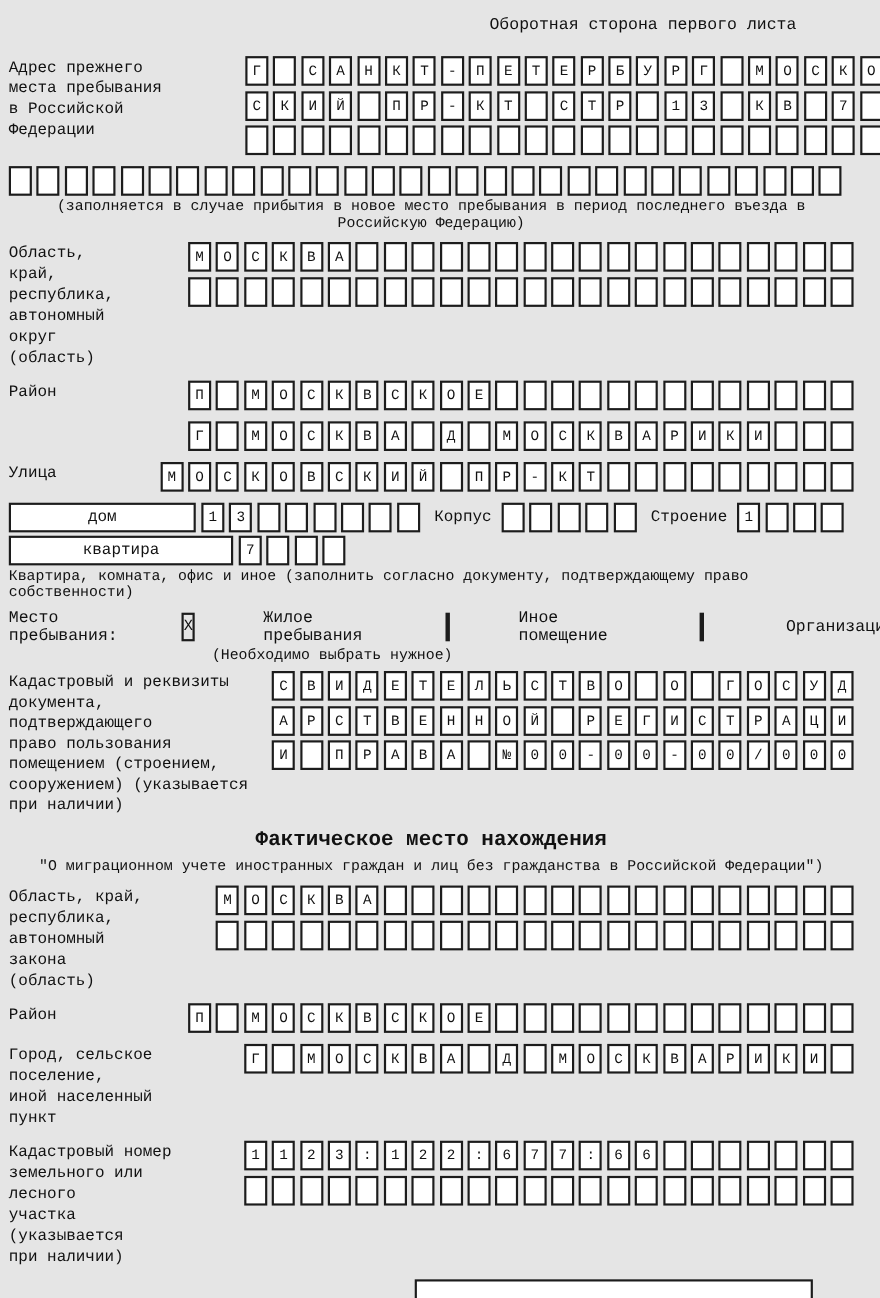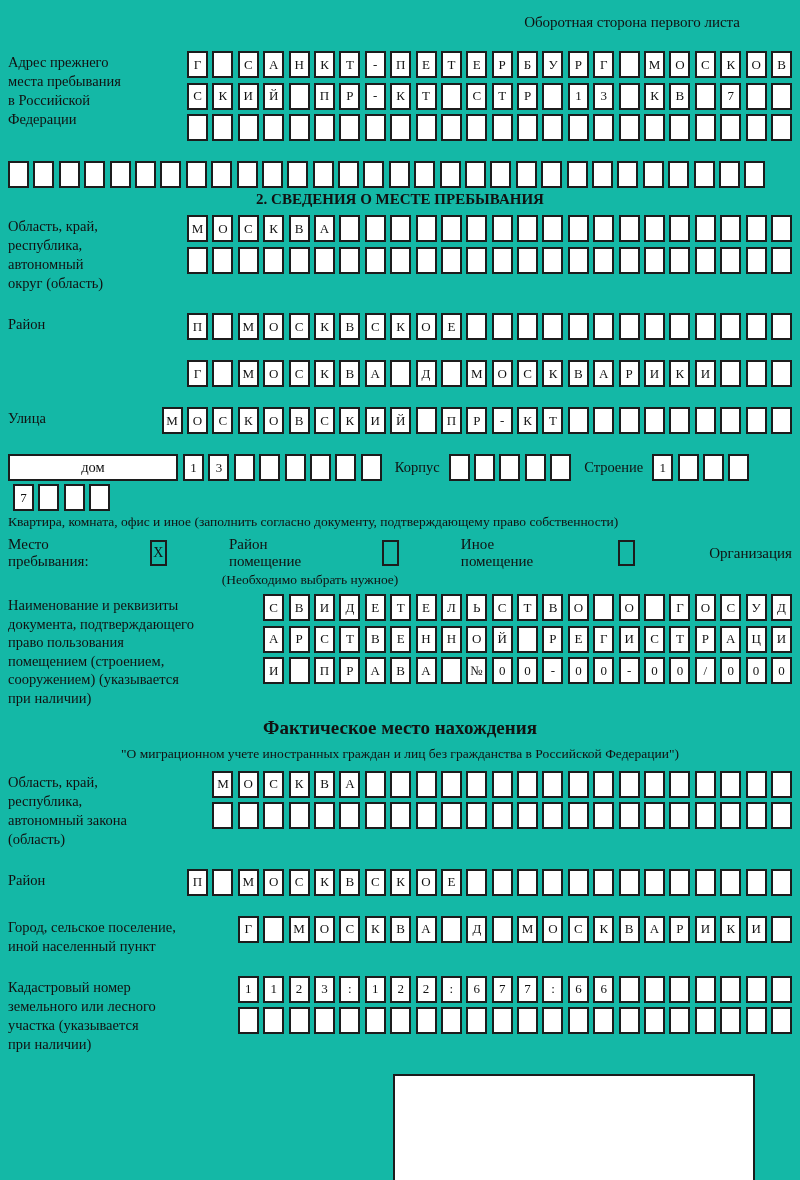--- a/index.html
+++ b/index.html
@@ -1,41 +1,41 @@
 <!DOCTYPE html>
 <html lang="ru"><head>
 <meta charset="utf-8">
 <style>
   html,body{margin:0;padding:0;background:#fff;}
   .page{
     position:relative;
     width:800px;height:1180px;
     margin:0 auto;
     box-sizing:border-box;
-    padding:14px 8px 0 8px;
+    padding:14px 24px 0 8px;
     overflow:hidden;
-    background:#14b8a6;
+    background:#e5e5e5;
     color:#111;
-    font-family:Liberation Serif, serif;
+    font-family:Liberation Mono, monospace;
     font-size:14.5px;
   }
   .hdr-note{ text-align:right; padding-right:52px; font-size:15px; margin-bottom:20px; }
 
   
   .boxes{ display:flex; gap:4.4px; margin-left:auto; }
   .boxes.left{ margin-left:0; }
   .cell{
     width:17px; height:23px; flex:0 0 17px;
     border:2px solid #1c1c1c;
     display:flex; align-items:center; justify-content:center;
     font-size:13px; background:#fff;
   }
   .rowstack{ display:flex; flex-direction:column; gap:4.6px; flex:1; }
 
-  .field{ display:flex; align-items:flex-start; margin-bottom:20px; }
+  .field{ display:flex; align-items:flex-start; margin-bottom:10px;gap:48px; }
   .flabel{ line-height:19px; padding-top:2px; }
   .flabel.w167{ width:167px; flex:0 0 167px; }
 
   .center-note{ text-align:center; font-size:13.5px; margin:3px 0 9px 0; }
   .sec-title{ text-align:center; font-weight:bold; font-size:15px; margin:2px 0 7px 0; }
 
   
   .house-row{ display:flex; align-items:center; margin-bottom:3px; }
   .wide-box{
     border:2px solid #1c1c1c; height:23px; display:flex;
@@ -180,22 +180,22 @@
       <span class="cell"></span>
       <span class="cell"></span>
       <span class="cell"></span>
       <span class="cell"></span>
       <span class="cell"></span>
       <span class="cell"></span>
       <span class="cell"></span>
       <span class="cell"></span>
       <span class="cell"></span>
     </div>
-
-  <div class="sec-title">2. СВЕДЕНИЯ О МЕСТЕ ПРЕБЫВАНИЯ</div>
+  <div class="center-note">(заполняется в случае прибытия в новое место пребывания в период последнего въезда в Российскую Федерацию)</div>
+
 
   <div class="field">
     <div class="flabel">
         <div>Область, край,</div>
         <div>республика,</div>
         <div>автономный</div>
         <div>округ (область)</div>
       </div>
     <div class="rowstack" style="flex:none; margin-left:auto;">
       <div class="boxes">
@@ -366,43 +366,44 @@
     <div class="inline-label">Строение</div>
     <div class="boxes left">
         <span class="cell">1</span>
         <span class="cell"></span>
         <span class="cell"></span>
         <span class="cell"></span>
       </div>
   </div>
 
   <div class="house-row">
+    <div class="wide-box" style="width:200px;">квартира</div>
     <div class="boxes left" style="margin-left:5px;">
         <span class="cell">7</span>
         <span class="cell"></span>
         <span class="cell"></span>
         <span class="cell"></span>
       </div>
   </div>
   <div class="cap">Квартира, комната, офис и иное (заполнить согласно документу, подтверждающему право собственности)</div>
 
   <div class="stay-row">
     <span>Место пребывания:</span>
     <span class="checkbox">X</span>
-    <span>Район помещение</span>
+    <span>Жилое пребывания</span>
     <span class="checkbox" style="margin-left:28px;"></span>
     <span>Иное помещение</span>
     <span class="checkbox" style="margin-left:36px; margin-right:26px;"></span>
     <span>Организация</span>
   </div>
   <div class="center-note" style="margin:2px 180px 6px 0;">(Необходимо выбрать нужное)</div>
 
   <div class="doc-block">
     <div class="doc-label">
-        <div>Наименование и реквизиты</div>
+        <div>Кадастровый и реквизиты</div>
         <div>документа, подтверждающего</div>
         <div>право пользования</div>
         <div>помещением (строением,</div>
         <div>сооружением) (указывается</div>
         <div>при наличии)</div>
       </div>
     <div class="rowstack" style="flex:none; margin-left:auto; align-self:flex-start;">
       <div class="boxes">
           <span class="cell">С</span>
           <span class="cell">В</span>

